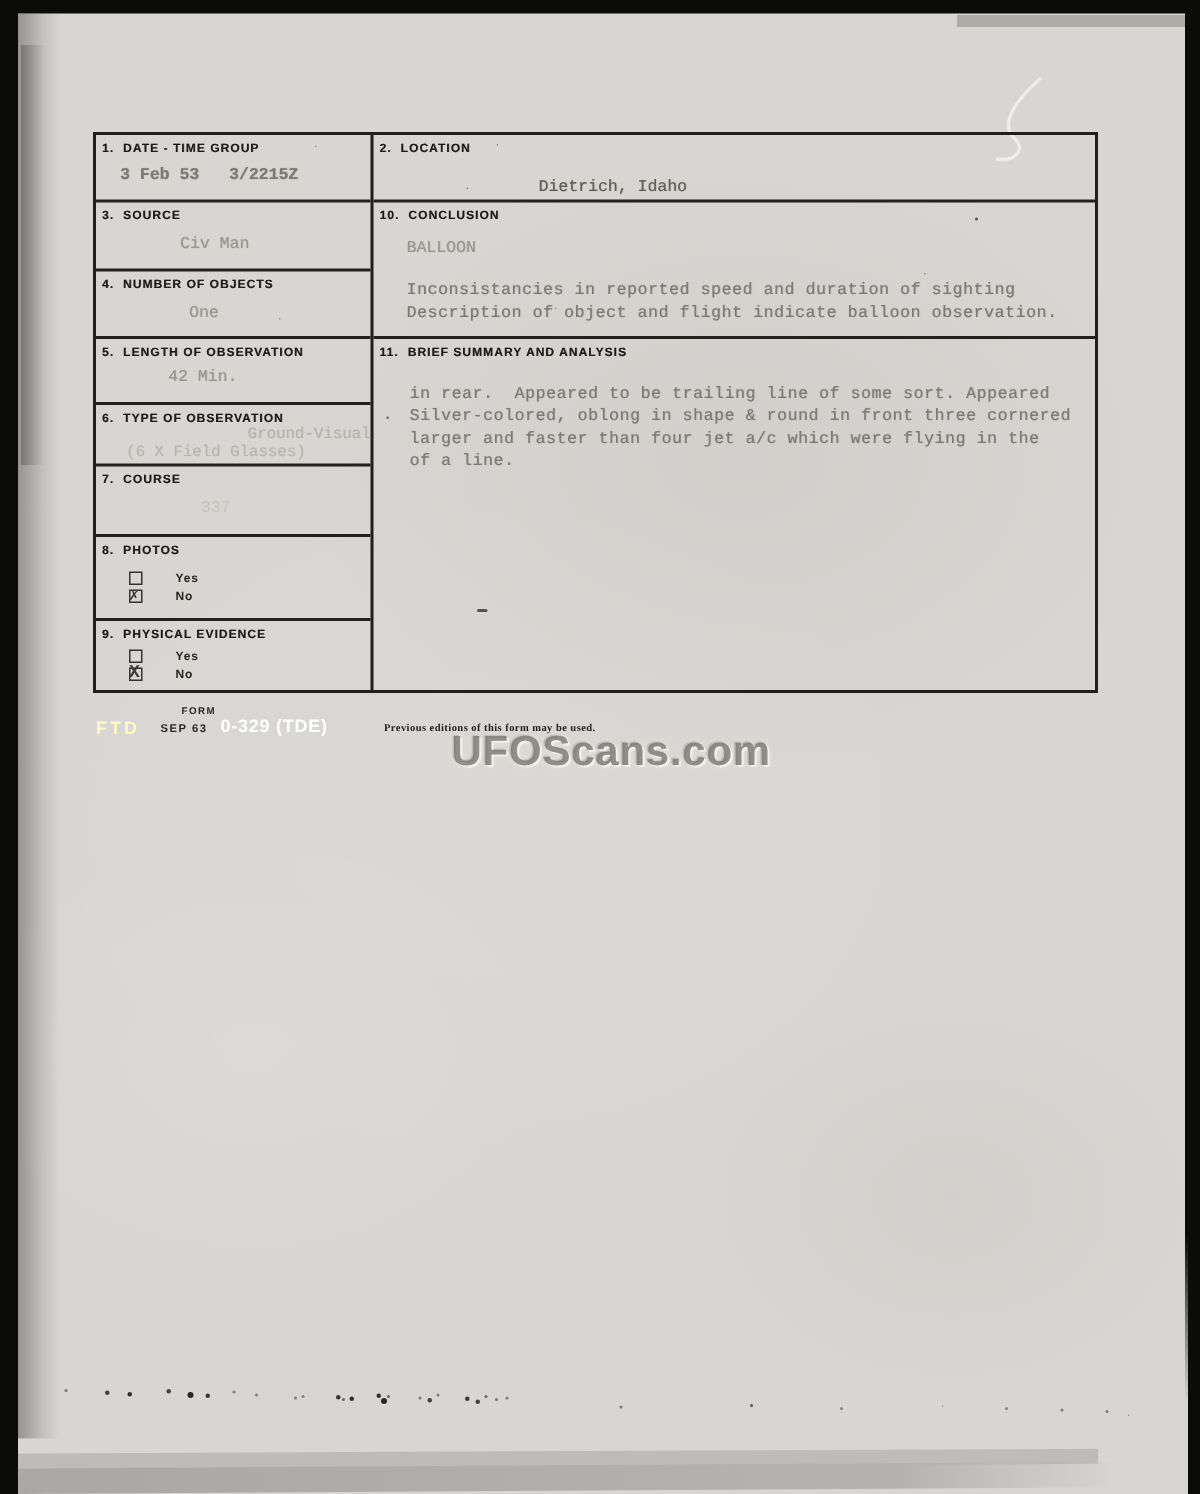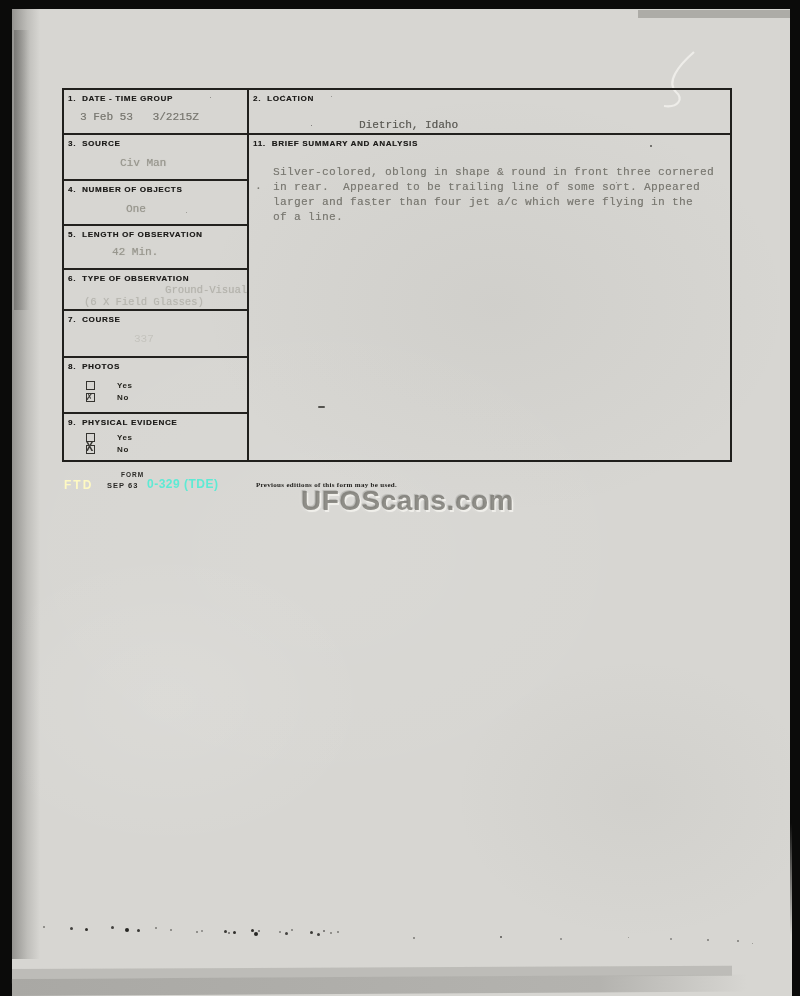--- a/index.html
+++ b/index.html
@@ -79,21 +79,21 @@
   .loc-value{margin:16px 0 1px 110px;}
   .conc-value{margin:12px 0 0 22px;}
   .conc-par{margin:15px 0 0 22px;line-height:14.5px;letter-spacing:.4px;}
   .sum-par{margin:17px 0 0 24px;line-height:15px;letter-spacing:.4px;position:relative;}
   .margin-mark{position:absolute;left:-18px;top:14px;}
 
   
   .footer-form{position:absolute;left:121px;top:471px;font:700 6.5px "Liberation Sans",sans-serif;letter-spacing:1px;color:#2a2926;}
   .footer-ftd{position:absolute;left:64px;top:478px;font:700 12px "Liberation Sans",sans-serif;letter-spacing:2px;color:#fef9c3;}
   .footer-date{position:absolute;left:107px;top:481px;font:700 7.5px "Liberation Sans",sans-serif;letter-spacing:1px;color:#2a2926;}
-  .footer-number{position:absolute;left:147px;top:477px;font:700 12px "Liberation Sans",sans-serif;letter-spacing:.5px;color:#5eead4;}
+  .footer-number{position:absolute;left:147px;top:477px;font:700 12px "Liberation Sans",sans-serif;letter-spacing:.5px;color:#ffffff;}
   .footer-note{position:absolute;left:256px;top:481px;font:700 7px "Liberation Serif",serif;letter-spacing:.3px;color:#22211e;}
 
   
   .watermark{
     position:absolute;left:301px;top:485px;
     font:700 28px "Liberation Sans",sans-serif;letter-spacing:.5px;
     color:rgba(126,125,119,0.85);
     text-shadow:1.5px 1.5px 0 rgba(240,239,235,0.95), -1px -1px 1px rgba(110,109,104,0.35), 0 0 4px rgba(255,255,255,0.5);
   }
 
@@ -115,21 +115,21 @@
 
 <div class="form-table">
 
   <div class="col-left">
 
     <div class="cell" style="height:45px;">
       <div class="lblrow">
         <span class="num">1.</span>
         <span class="field-label">DATE - TIME GROUP</span>
       </div>
-      <div class="typed v2" style="margin:8px 13px 0 16px;">3 Feb 53   3/2215Z</div>
+      <div class="typed v2" style="margin:8px 13px 0 16px;font-weight:bold;">3 Feb 53   3/2215Z</div>
     </div>
 
     <div class="cell" style="height:46px;">
       <div class="lblrow">
         <span class="num">3.</span>
         <span class="field-label">SOURCE</span>
       </div>
       <div class="typed v3" style="margin:9px 0 0 56px;">Civ Man</div>
     </div>
 
@@ -204,30 +204,41 @@
   <div class="col-right">
 
     <div class="cell" style="height:45px;">
       <div class="lblrow">
         <span class="num">2.</span>
         <span class="field-label">LOCATION</span>
       </div>
       <div class="typed v1 loc-value">Dietrich, Idaho</div>
     </div>
 
+    <div class="cell" style="height:91px;">
+      <div class="lblrow">
+        <span class="num">10.</span>
+        <span class="field-label">CONCLUSION</span>
+      </div>
+      <div class="typed v3 conc-value">BALLOON</div>
+      <div class="conc-par">
+        <div class="typed v2">Inconsistancies in reported speed and duration of sighting</div>
+        <div class="typed v2">Description of object and flight indicate balloon observation.</div>
+      </div>
+    </div>
 
     <div class="cell last">
       <div class="lblrow">
         <span class="num">11.</span>
         <span class="field-label">BRIEF SUMMARY AND ANALYSIS</span>
       </div>
       <div class="sum-par">
         <span class="typed v2 margin-mark">.</span>
+        <div class="typed v2">in rear.  Appeared to be trailing line of some sort. Appeared</div>
         <div class="typed v2">Silver-colored, oblong in shape &amp; round in front three cornered</div>
-        <div class="typed v2">in rear.  Appeared to be trailing line of some sort. Appeared</div>
         <div class="typed v2">larger and faster than four jet a/c which were flying in the</div>
         <div class="typed v2">of a line.</div>
       </div>
     </div>
   </div>
 </div>
 
 <div class="footer-form">FORM</div>
 <div class="footer-ftd">FTD</div>
 <div class="footer-date">SEP 63</div>

